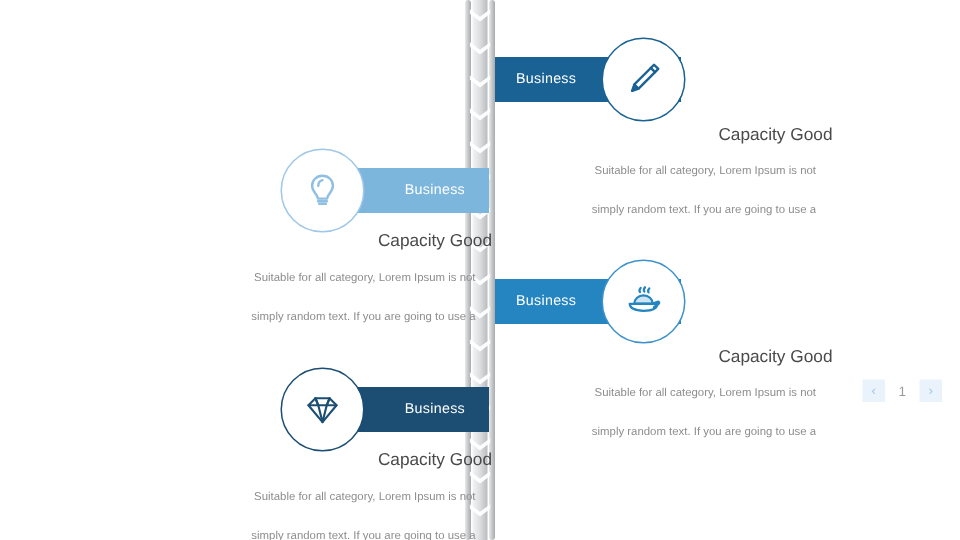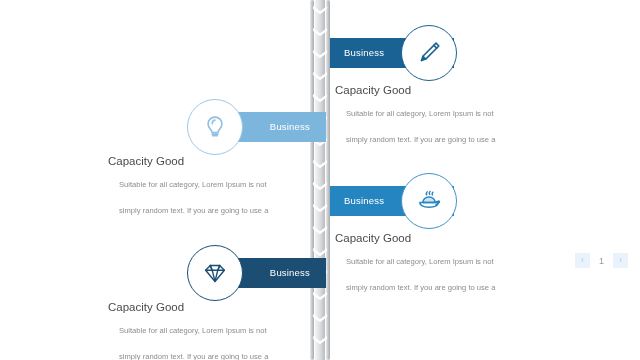--- a/index.html
+++ b/index.html
@@ -81,21 +81,21 @@
     height: 56px;
     border-radius: 50%;
     background: #ffffff;
     box-sizing: border-box;
     display: flex;
     align-items: center;
     justify-content: center;
   }
   .circle svg { display: block; }
 
-  .txt { position: absolute; width: 220px; text-align: left; }
+  .txt { position: absolute; width: 220px; text-align: right; }
   .txt .hd {
     font-size: 11.5px;
     color: #4a4a4a;
     margin: 0 0 7px 0;
     font-weight: 400;
   }
   .txt .bd {
     font-size: 7.6px;
     color: #8d8d8d;
     line-height: 1.95;

